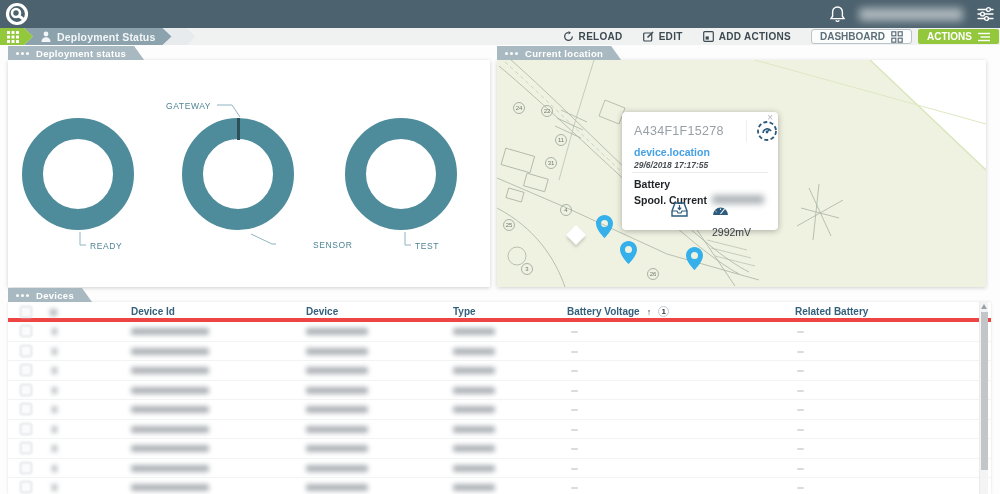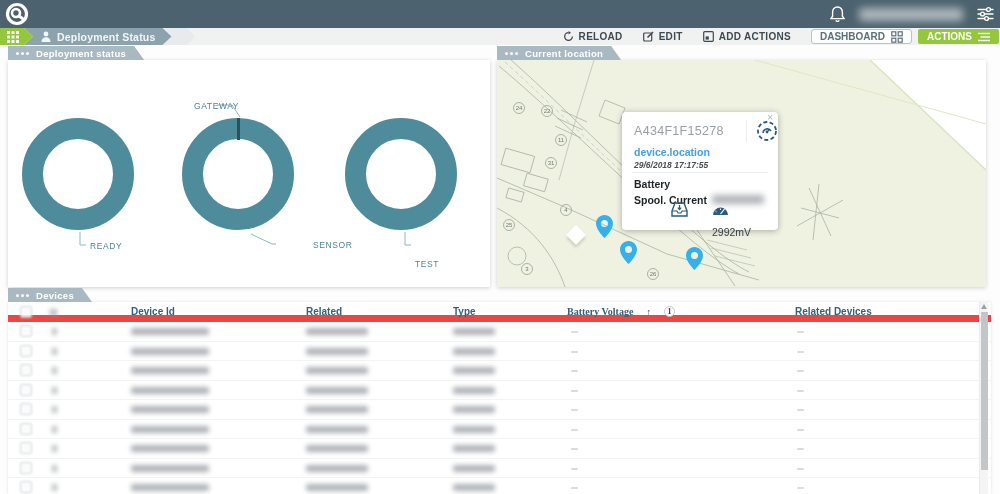--- a/index.html
+++ b/index.html
@@ -57,23 +57,23 @@
   .popup-hr { position:absolute; left:10px; right:10px; top:60px; border-top:1px solid #e8eaeb; }
   .popup-row { position:absolute; left:12px; right:10px; font-size:10.5px; color:#2d3235; display:flex; }
   .popup-row .lbl { font-weight:700; width:78px; color:#1e2326; }
   .popup-row .val { color:#3a4044;margin-top:48px; }
   .val-blur { width:52px; height:9px; background:#9aa0a5; border-radius:2px; filter:blur(3px); opacity:.8; margin-top:1px; }
   .popup-actions { position:absolute; left:0; right:0; top:90px; display:flex; justify-content:center; gap:24px; }
   .popup-actions .pa { cursor:pointer; }
 
   
   .w-devices { left:8px; top:302px; width:983px; height:192px; box-shadow:0 0 3px rgba(0,0,0,.12); }
-  .thead { position:relative; height:20px; border-bottom:7px solid #ef4444; }
+  .thead { position:relative; height:20px; border-bottom:4px solid #ef4444; }
   .th { position:absolute; top:4px; font-size:10px; font-weight:700; color:#33607b; white-space:nowrap; }
-  .sort-wrap { display:inline-flex; align-items:center; gap:13px;font-family:Liberation Serif, serif; }
+  .sort-wrap { display:inline-flex; align-items:center; gap:7px; }
   .sort-arrow { color:#3a3f43; font-size:9px; }
   .sort-badge { display:inline-flex; align-items:center; justify-content:center; width:11px; height:11px; border:1px solid #c3c8cc; border-radius:50%; font-size:8px; color:#3a3f43; background:#fff; }
   .trow { position:relative; height:19.5px; border-bottom:1px solid #f2f3f3; cursor:pointer; }
   .cb { position:absolute; width:12px; height:12px; border:1px solid #c6ccd1; border-radius:2px; background:#fafbfb; filter:blur(1px); opacity:.85; cursor:pointer; }
   .blur { background:#8d9399; border-radius:2px; height:7px; filter:blur(2.5px); opacity:.7; position:absolute; }
   .dash { position:absolute; width:7px; height:2px; background:#d9dcde; border-radius:1px; }
 
   .vscroll { position:absolute; top:0; right:3px; bottom:0; width:9px; background:#f4f4f4; border-left:1px solid #ebebeb; z-index:5; }
   .vscroll .arrow { position:absolute; top:2px; left:1px; width:0; height:0; border-left:3.5px solid transparent; border-right:3.5px solid transparent; border-bottom:5px solid #9aa0a4; cursor:pointer; }
   .vscroll .thumb { position:absolute; top:10px; left:1px; width:7px; height:158px; background:#c3c6c8; cursor:grab; }
@@ -198,24 +198,24 @@
 
     <svg class="connectors" width="482" height="227" viewBox="0 0 482 227">
       <g fill="none" stroke="#8fb4bf" stroke-width="1">
         <polyline points="72,172 72,185 78,185"></polyline>
         <polyline points="209,45 224,45 232,57"></polyline>
         <polyline points="243,174 264,184 268,184"></polyline>
         <polyline points="397,172 397,185 403,185"></polyline>
       </g>
     </svg>
 
-    <div class="chart-label" style="left:186px; top:41px;">GATEWAY</div>
+    <div class="chart-label" style="left:158px; top:41px;">GATEWAY</div>
     <div class="chart-label" style="left:82px; top:181px;">READY</div>
     <div class="chart-label" style="left:271px; top:180px;margin-left:34px;">SENSOR</div>
-    <div class="chart-label" style="left:407px; top:181px;margin-top:18px;">TEST</div>
+    <div class="chart-label" style="left:407px; top:181px;">TEST</div>
   </div>
 
   <div class="widget-tab" style="left:497px; top:46px;">
     <span class="tab-dots">
         <b></b>
         <b></b>
         <b></b>
       </span>
     <span>Current location</span>
   </div>
@@ -326,28 +326,28 @@
         <b></b>
         <b></b>
       </span>
     <span>Devices</span>
   </div>
   <div class="widget-body w-devices">
     <div class="thead">
       <span class="cb" style="left:12px; top:4px;"></span>
       <span class="blur" style="left:42px; top:7px; width:7px;"></span>
       <span class="th" style="left:123px;">Device Id</span>
-      <span class="th" style="left:298px;">Related</span>
+      <span class="th" style="left:298px;">Device</span>
       <span class="th" style="left:445px;">Type</span>
       <span class="th sort-wrap" style="left:559px;">
         <span>Battery Voltage</span>
         <span class="sort-arrow">↑</span>
         <span class="sort-badge">1</span>
       </span>
-      <span class="th" style="left:787px;">Related Devices</span>
+      <span class="th" style="left:787px;">Related Battery</span>
     </div>
 
     <div>
   <div class="trow">
     <span class="cb" style="left:12px; top:3px;"></span>
     <span class="blur" style="left:44px; top:6px; width:5px;"></span>
     <span class="blur" style="left:123px; top:6px; width:78px;"></span>
     <span class="blur" style="left:298px; top:6px; width:62px;"></span>
     <span class="blur" style="left:445px; top:6px; width:42px;"></span>
     <span class="dash" style="left:563px; top:9px;"></span>

